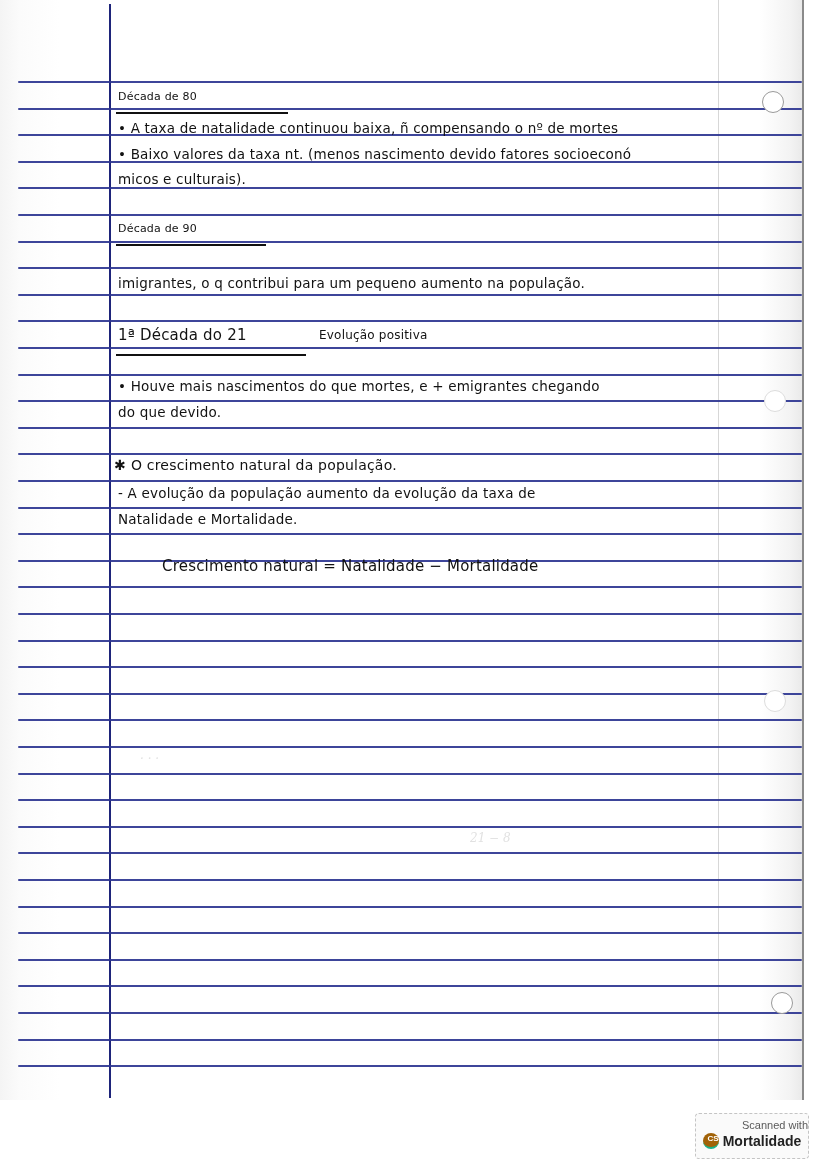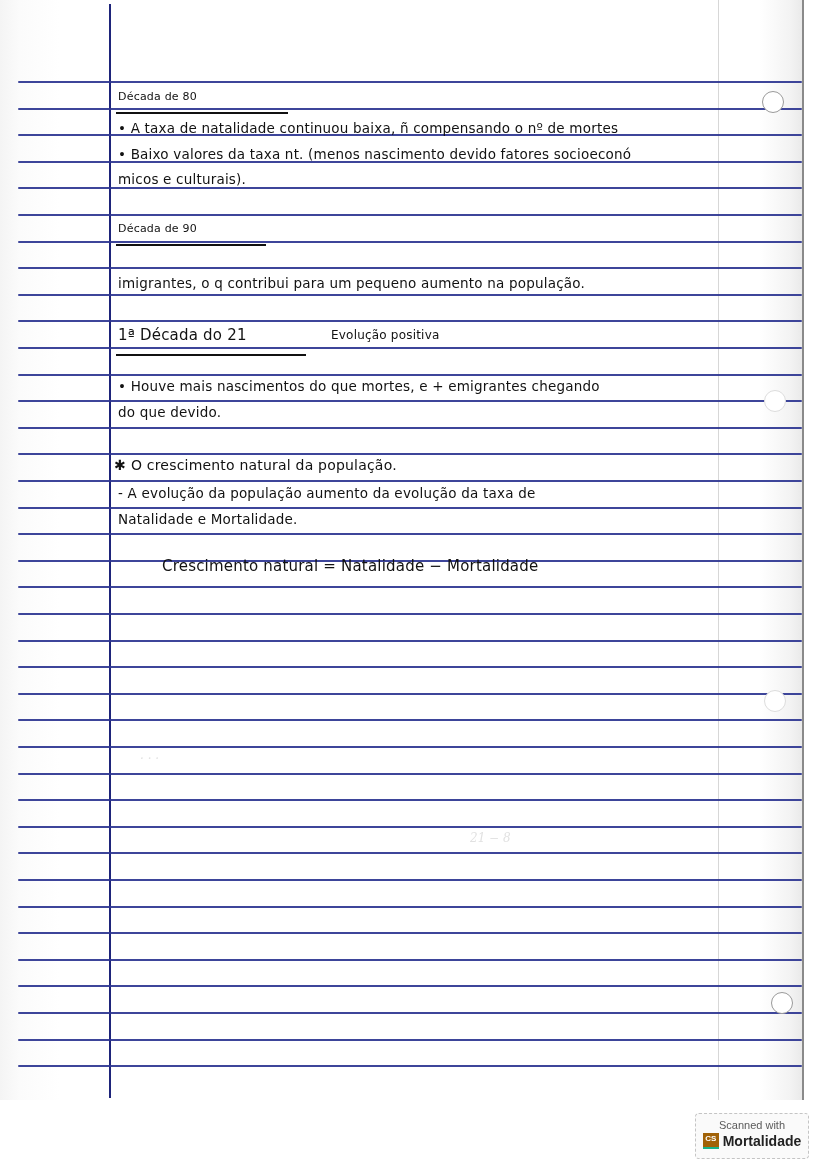--- a/index.html
+++ b/index.html
@@ -37,27 +37,27 @@
     position: absolute; color: #121212; white-space: nowrap;
     font-family: "DejaVu Sans", sans-serif; font-size: 13.5px; letter-spacing: .2px;
   }
   .hw.heading { font-size: 11px; }
   .hw.formula { font-size: 15px; }
   .underline { position:absolute; height:1.5px; background:#111; }
   .bullet { font-weight: bold; margin-right: 5px; }
   .badge {
     position: absolute; left: 695px; top: 1113px; width: 112px; height: 44px;
     border: 1px dashed #c4c4c4; border-radius: 4px; background: #fafafa;
-    font-family: "Liberation Sans", sans-serif; text-align: center;
+    font-family: "Liberation Sans", sans-serif; text-align: right;
   }
   .badge .top { font-size: 11px; color: #5a5a5a; margin-top: 5px; }
   .badge .bottom { display:flex; align-items:center; justify-content:center; gap:4px; margin-top:2px; }
   .badge .cs-logo {
     width: 16px; height: 14px; background: #a16207; color:#fff; font-size: 8px; font-weight: bold;
-    border-radius: 0; line-height:12px; border-bottom: 2px solid #18b38a;
+    border-radius: 8px; line-height:12px; border-bottom: 2px solid #18b38a;
   }
   .badge .name { font-size: 14px; font-weight: bold; color: #222; }
 </style>
 </head>
 <body>
 
 <div class="page">
   <div class="margin-line"></div>
   <div class="inner-margin"></div>
   <div class="page-edge"></div>
@@ -111,21 +111,21 @@
   <div class="underline" style="left:116px;top:112px;width:172px;"></div>
   <div class="hw" style="left:118px;top:120px;">• A taxa de natalidade continuou baixa, ñ compensando o nº de mortes</div>
   <div class="hw" style="left:118px;top:146px;">• Baixo valores da taxa nt. (menos nascimento devido fatores socioeconó</div>
   <div class="hw" style="left:118px;top:171px;">micos e culturais).</div>
 
   <div class="hw heading" style="left:118px;top:222px;">Década de 90</div>
   <div class="underline" style="left:116px;top:244px;width:150px;"></div>
   <div class="hw" style="left:118px;top:275px;">imigrantes, o q contribui para um pequeno aumento na população.</div>
 
   <div class="hw heading" style="left:118px;top:326px;font-size:15px;">1ª Década do 21</div>
-  <div class="hw" style="left:331px;top:328px;font-size:12px;">Evolução positiva</div>
+  <div class="hw" style="left:319px;top:328px;font-size:12px;">Evolução positiva</div>
   <div class="underline" style="left:116px;top:354px;width:190px;"></div>
   <div class="hw" style="left:118px;top:378px;">• Houve mais nascimentos do que mortes, e + emigrantes chegando</div>
   <div class="hw" style="left:118px;top:404px;">do que devido.</div>
 
   <div class="hw" style="left:114px;top:457px;font-size:14px;">
     <span class="bullet">✱</span><span>O crescimento natural da população.</span>
   </div>
   <div class="hw" style="left:118px;top:485px;">- A evolução da população aumento da evolução da taxa de</div>
   <div class="hw" style="left:118px;top:511px;">Natalidade e Mortalidade.</div>
   <div class="hw formula" style="left:162px;top:557px;">Crescimento natural = Natalidade − Mortalidade</div>

